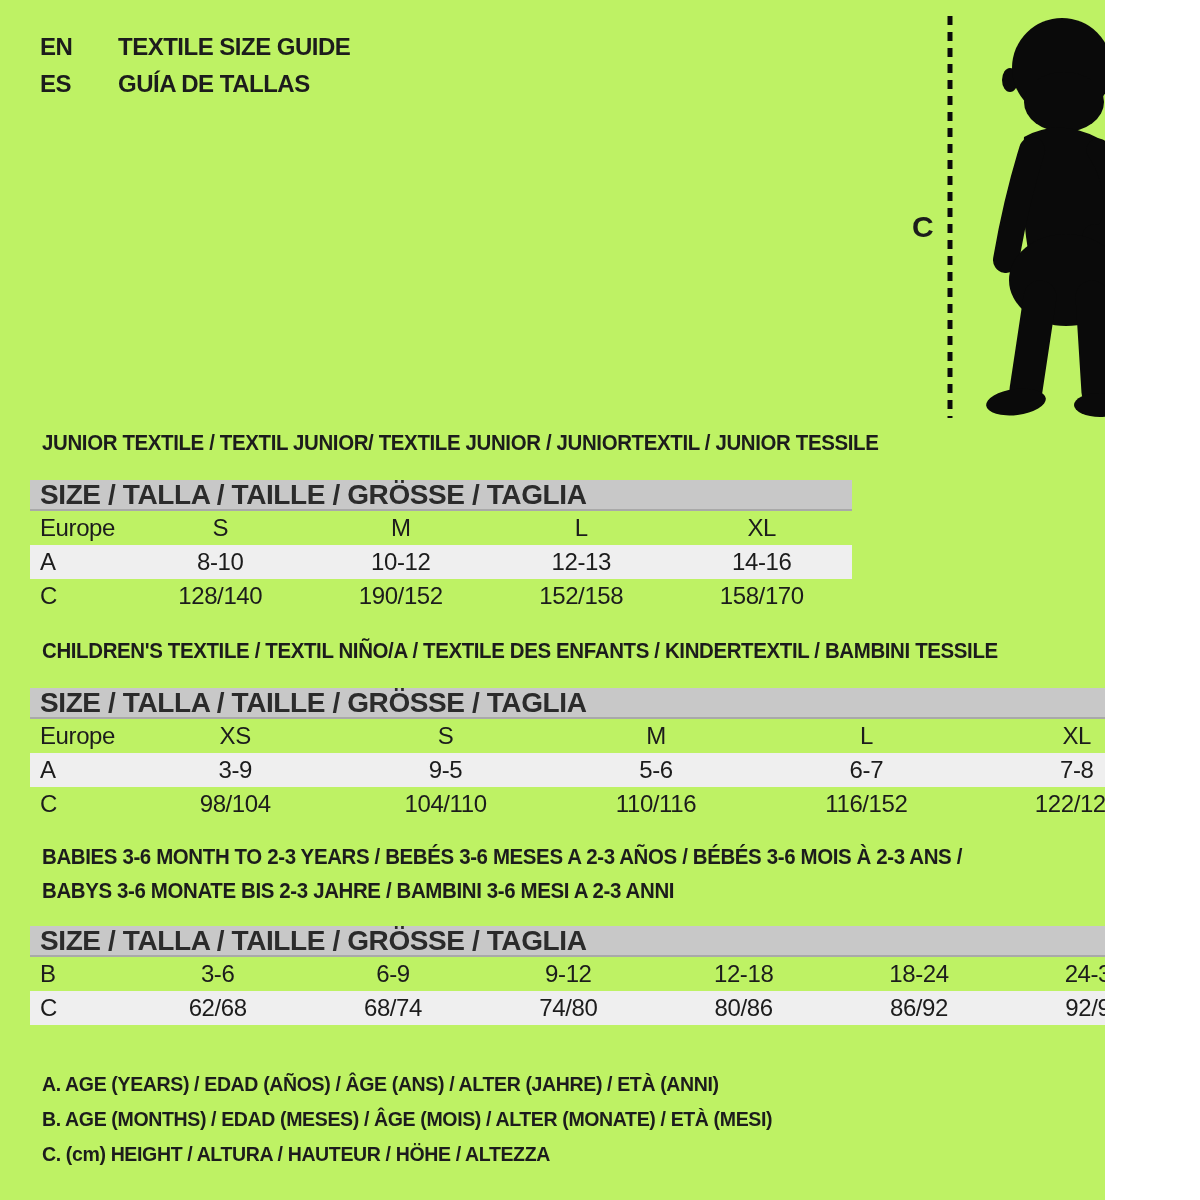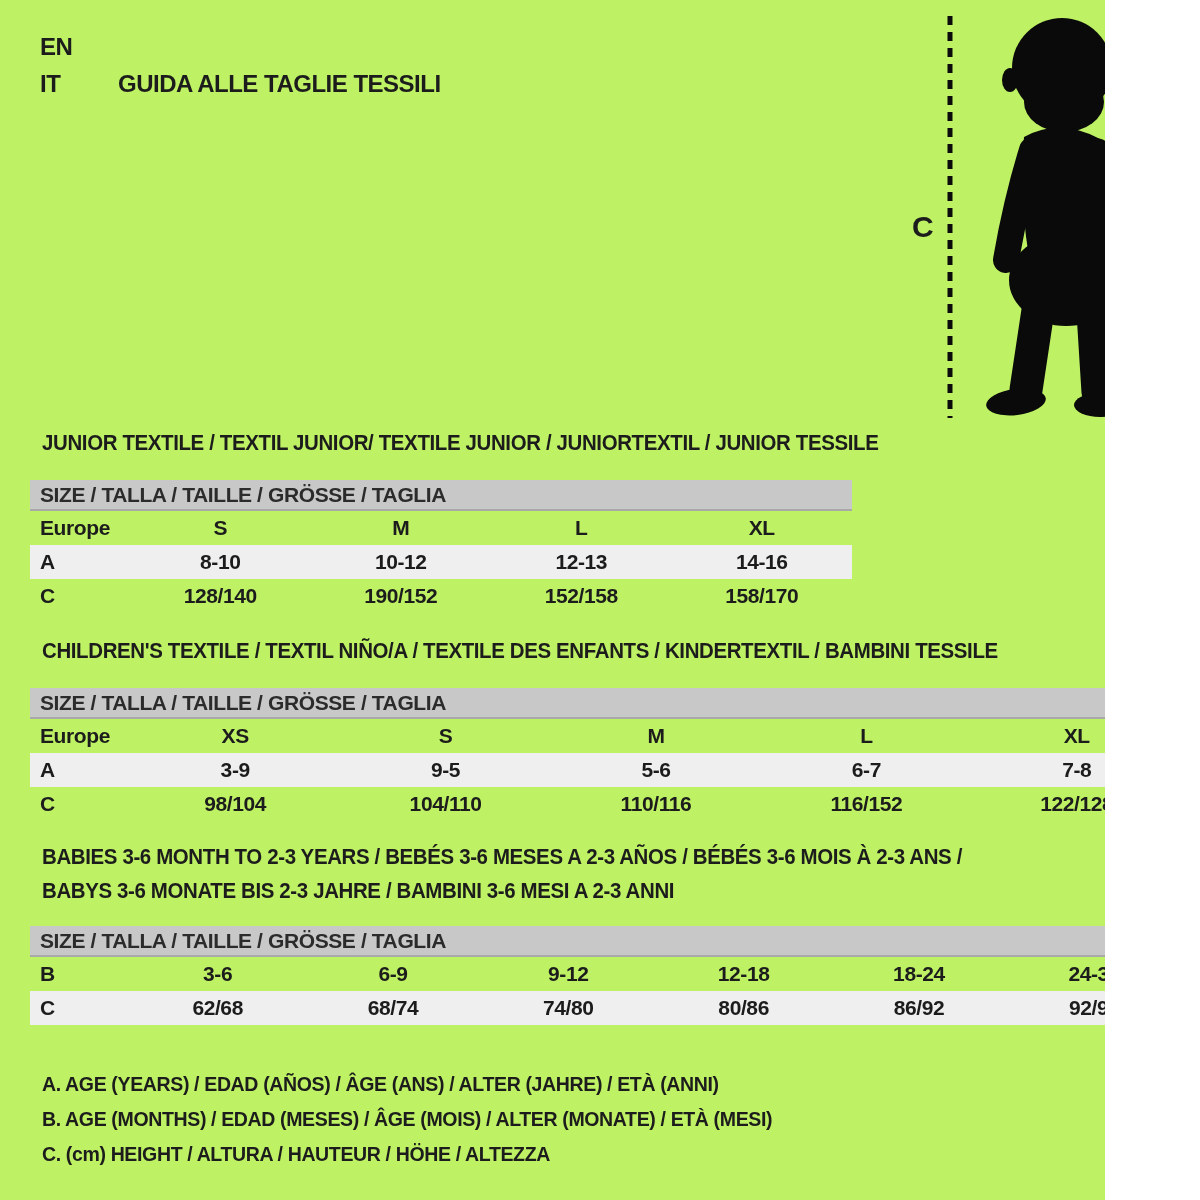--- a/index.html
+++ b/index.html
@@ -28,47 +28,48 @@
   #babies-title-2{top:878px;}
 
   
   .section{position:absolute;left:30px;}
   #junior-section{top:480px;width:822px;}
   #children-section{top:688px;width:1152px;}
   #babies-section{top:926px;width:1152px;}
 
   .size-bar{height:29px;line-height:29px;background:#c8c8c8;
     border-bottom:2px solid #a9a9a9;color:#2b2b2b;font-weight:700;
-    font-size:21px;padding-left:10px;letter-spacing:-0.4px;white-space:nowrap;
+    font-size:28px;padding-left:10px;letter-spacing:-0.4px;white-space:nowrap;
     overflow:hidden;}
   table.size-table{width:100%;border-collapse:collapse;table-layout:fixed;}
-  table.size-table td{height:34px;text-align:center;font-size:21px;
-    font-weight:700;letter-spacing:-0.4px;padding:0;vertical-align:middle;}
+  table.size-table td{height:34px;text-align:center;font-size:24px;
+    font-weight:400;letter-spacing:-0.4px;padding:0;vertical-align:middle;}
   table.size-table td.row-label{text-align:left;padding-left:10px;}
   table.size-table col.col-label{width:100px;}
   tr.shaded td{background:#efefef;}
 
   
   .legend{position:absolute;left:42px;top:1066px;}
   .legend-line{font-size:21px;font-weight:700;letter-spacing:-0.4px;
     line-height:35px;white-space:nowrap;transform:scaleX(0.93);
     transform-origin:left center;}
 </style>
 </head>
 <body>
 
 <div class="canvas">
 
   <div class="lang-block">
     <div class="lang-row">
       <span class="lang-code">EN</span>
+      <span class="lang-label">TEXTILE SIZE GUIDE</span>
     </div>
     <div class="lang-row">
-      <span class="lang-code">IT</span>
-      <span class="lang-label">GUIDA ALLE TAGLIE TESSILI</span>
+      <span class="lang-code">ES</span>
+      <span class="lang-label">GUÍA DE TALLAS</span>
     </div>
   </div>
 
   <span class="measure-c">C</span>
   <svg class="figure-svg" width="215" height="414" viewBox="0 0 215 414" xmlns="http://www.w3.org/2000/svg">
     <line x1="15" y1="6" x2="15" y2="408" stroke="#0a0a0a" stroke-width="5" stroke-dasharray="9 7"></line>
     <g transform="translate(45,2)" fill="#0a0a0a" stroke="none">
       <ellipse cx="30" cy="68" rx="8" ry="12"></ellipse>
       <ellipse cx="134" cy="68" rx="8" ry="12"></ellipse>
       <circle cx="82" cy="56" r="50"></circle>

